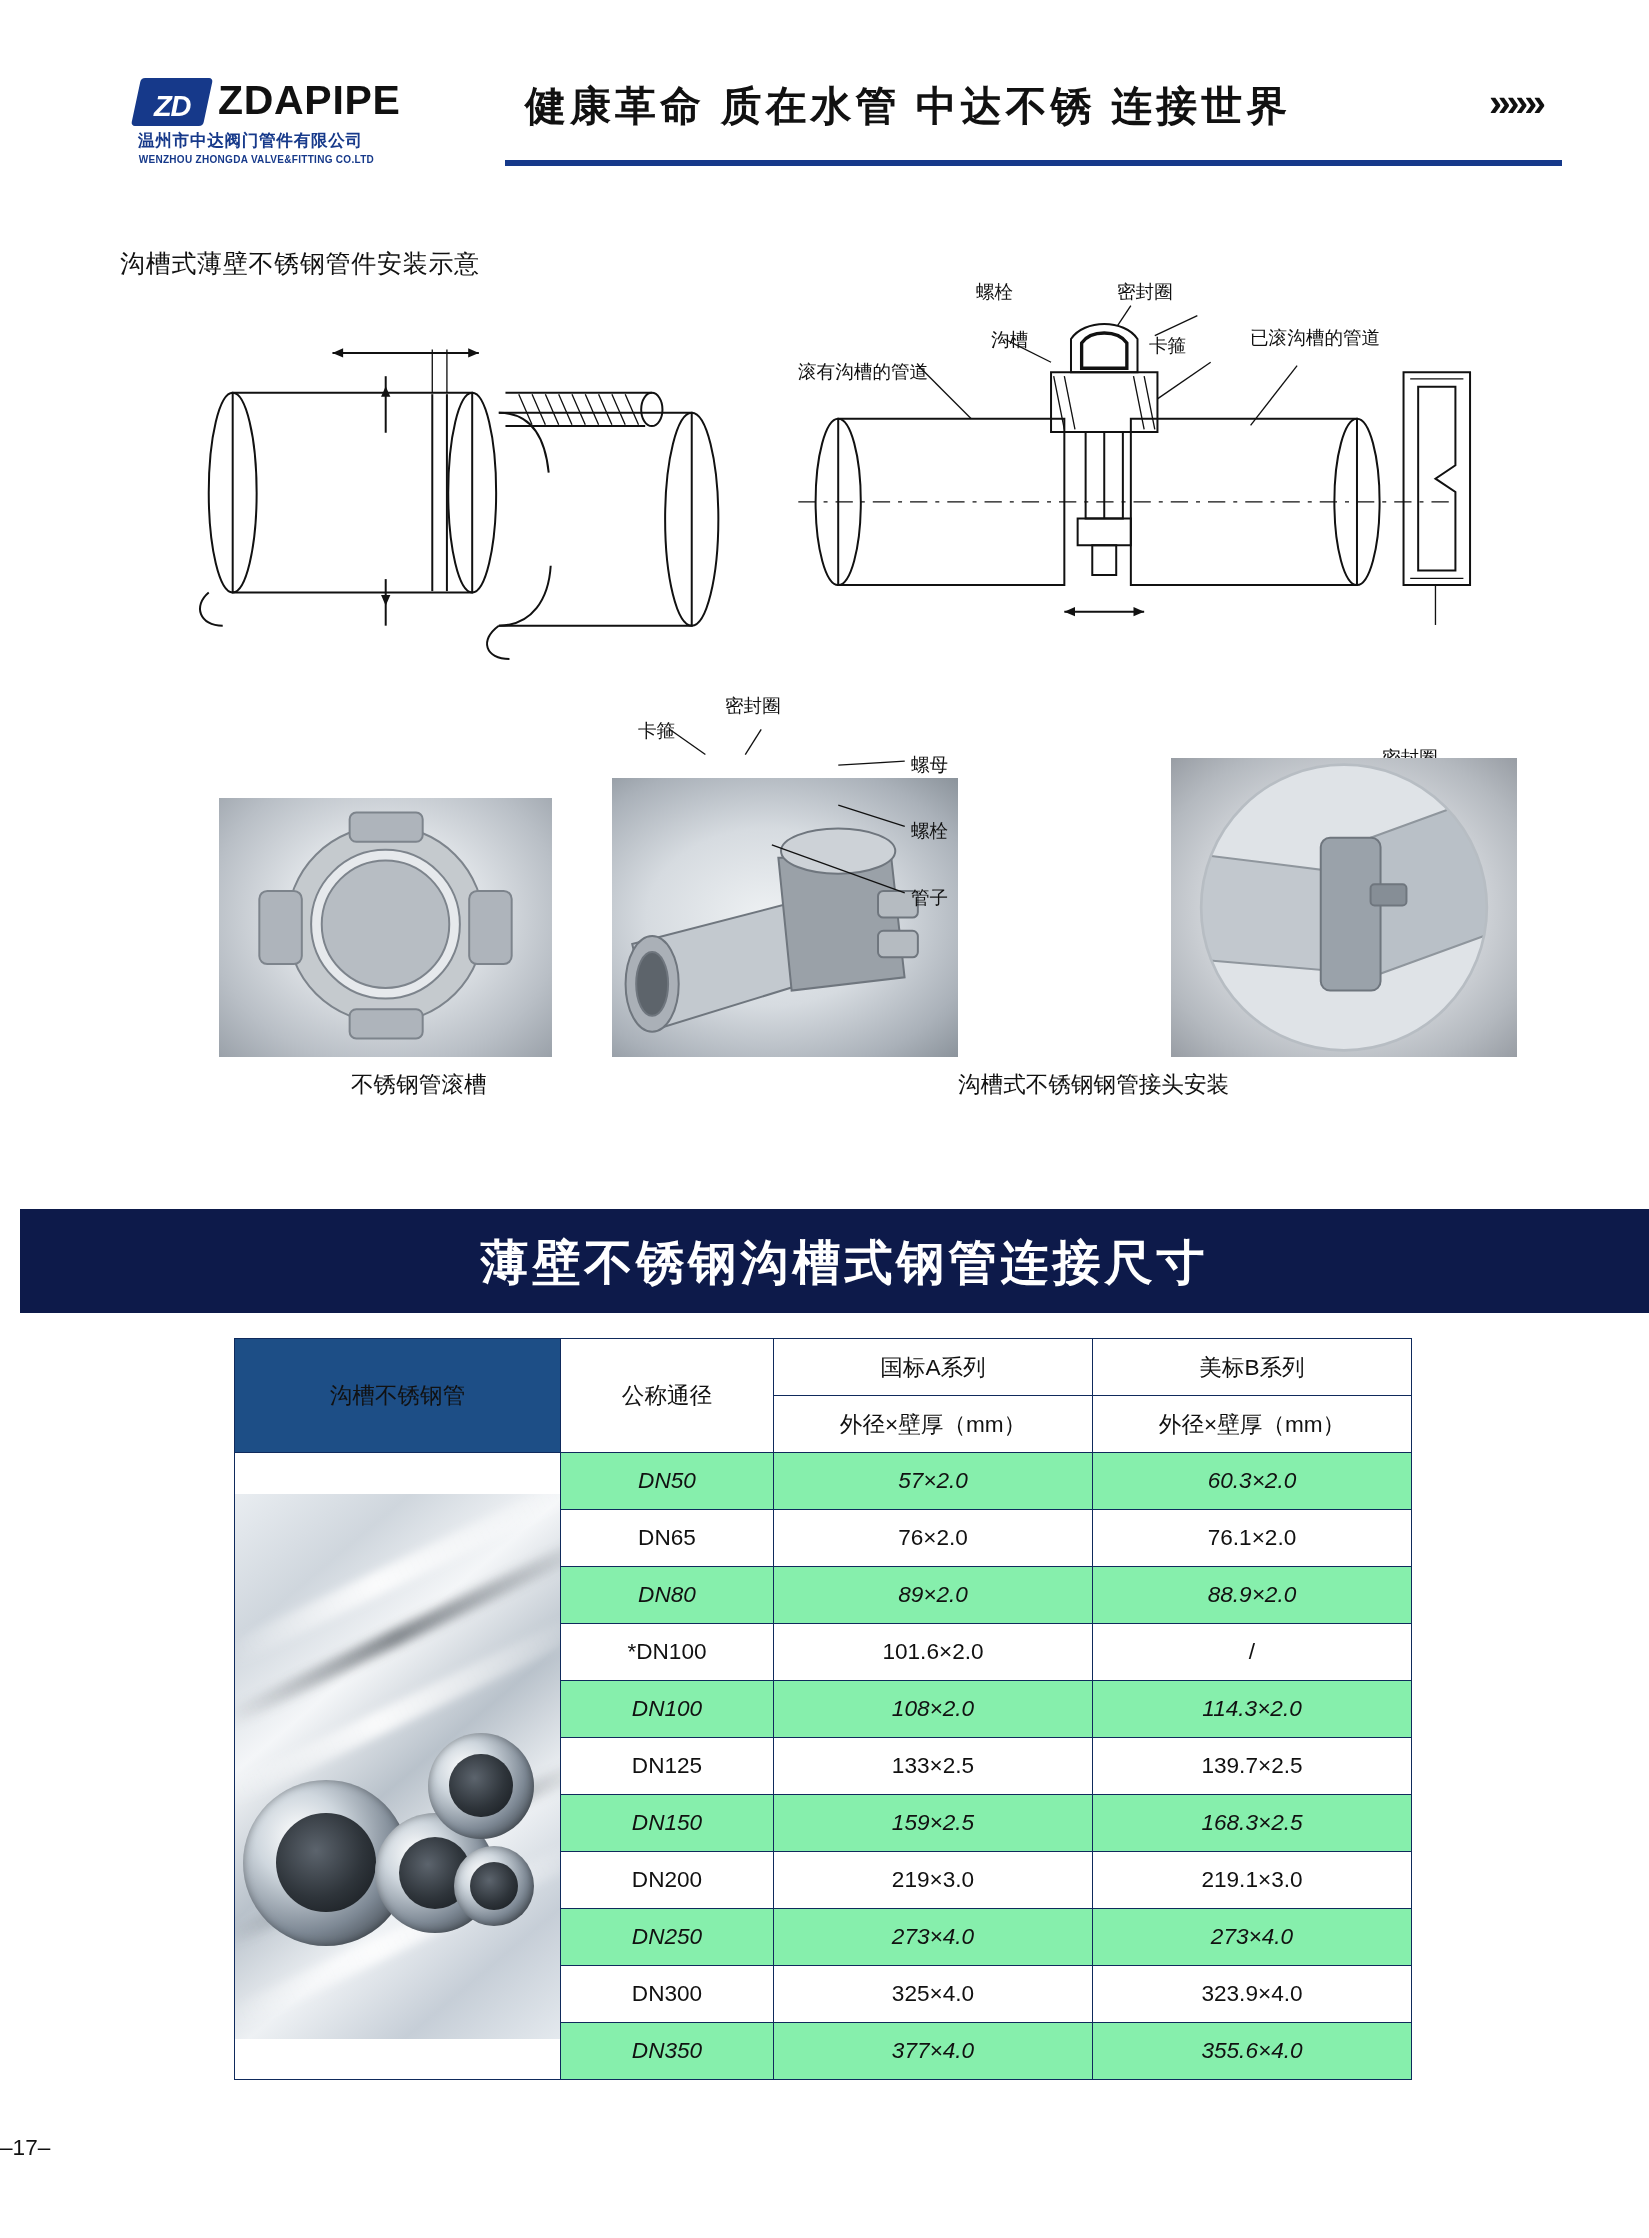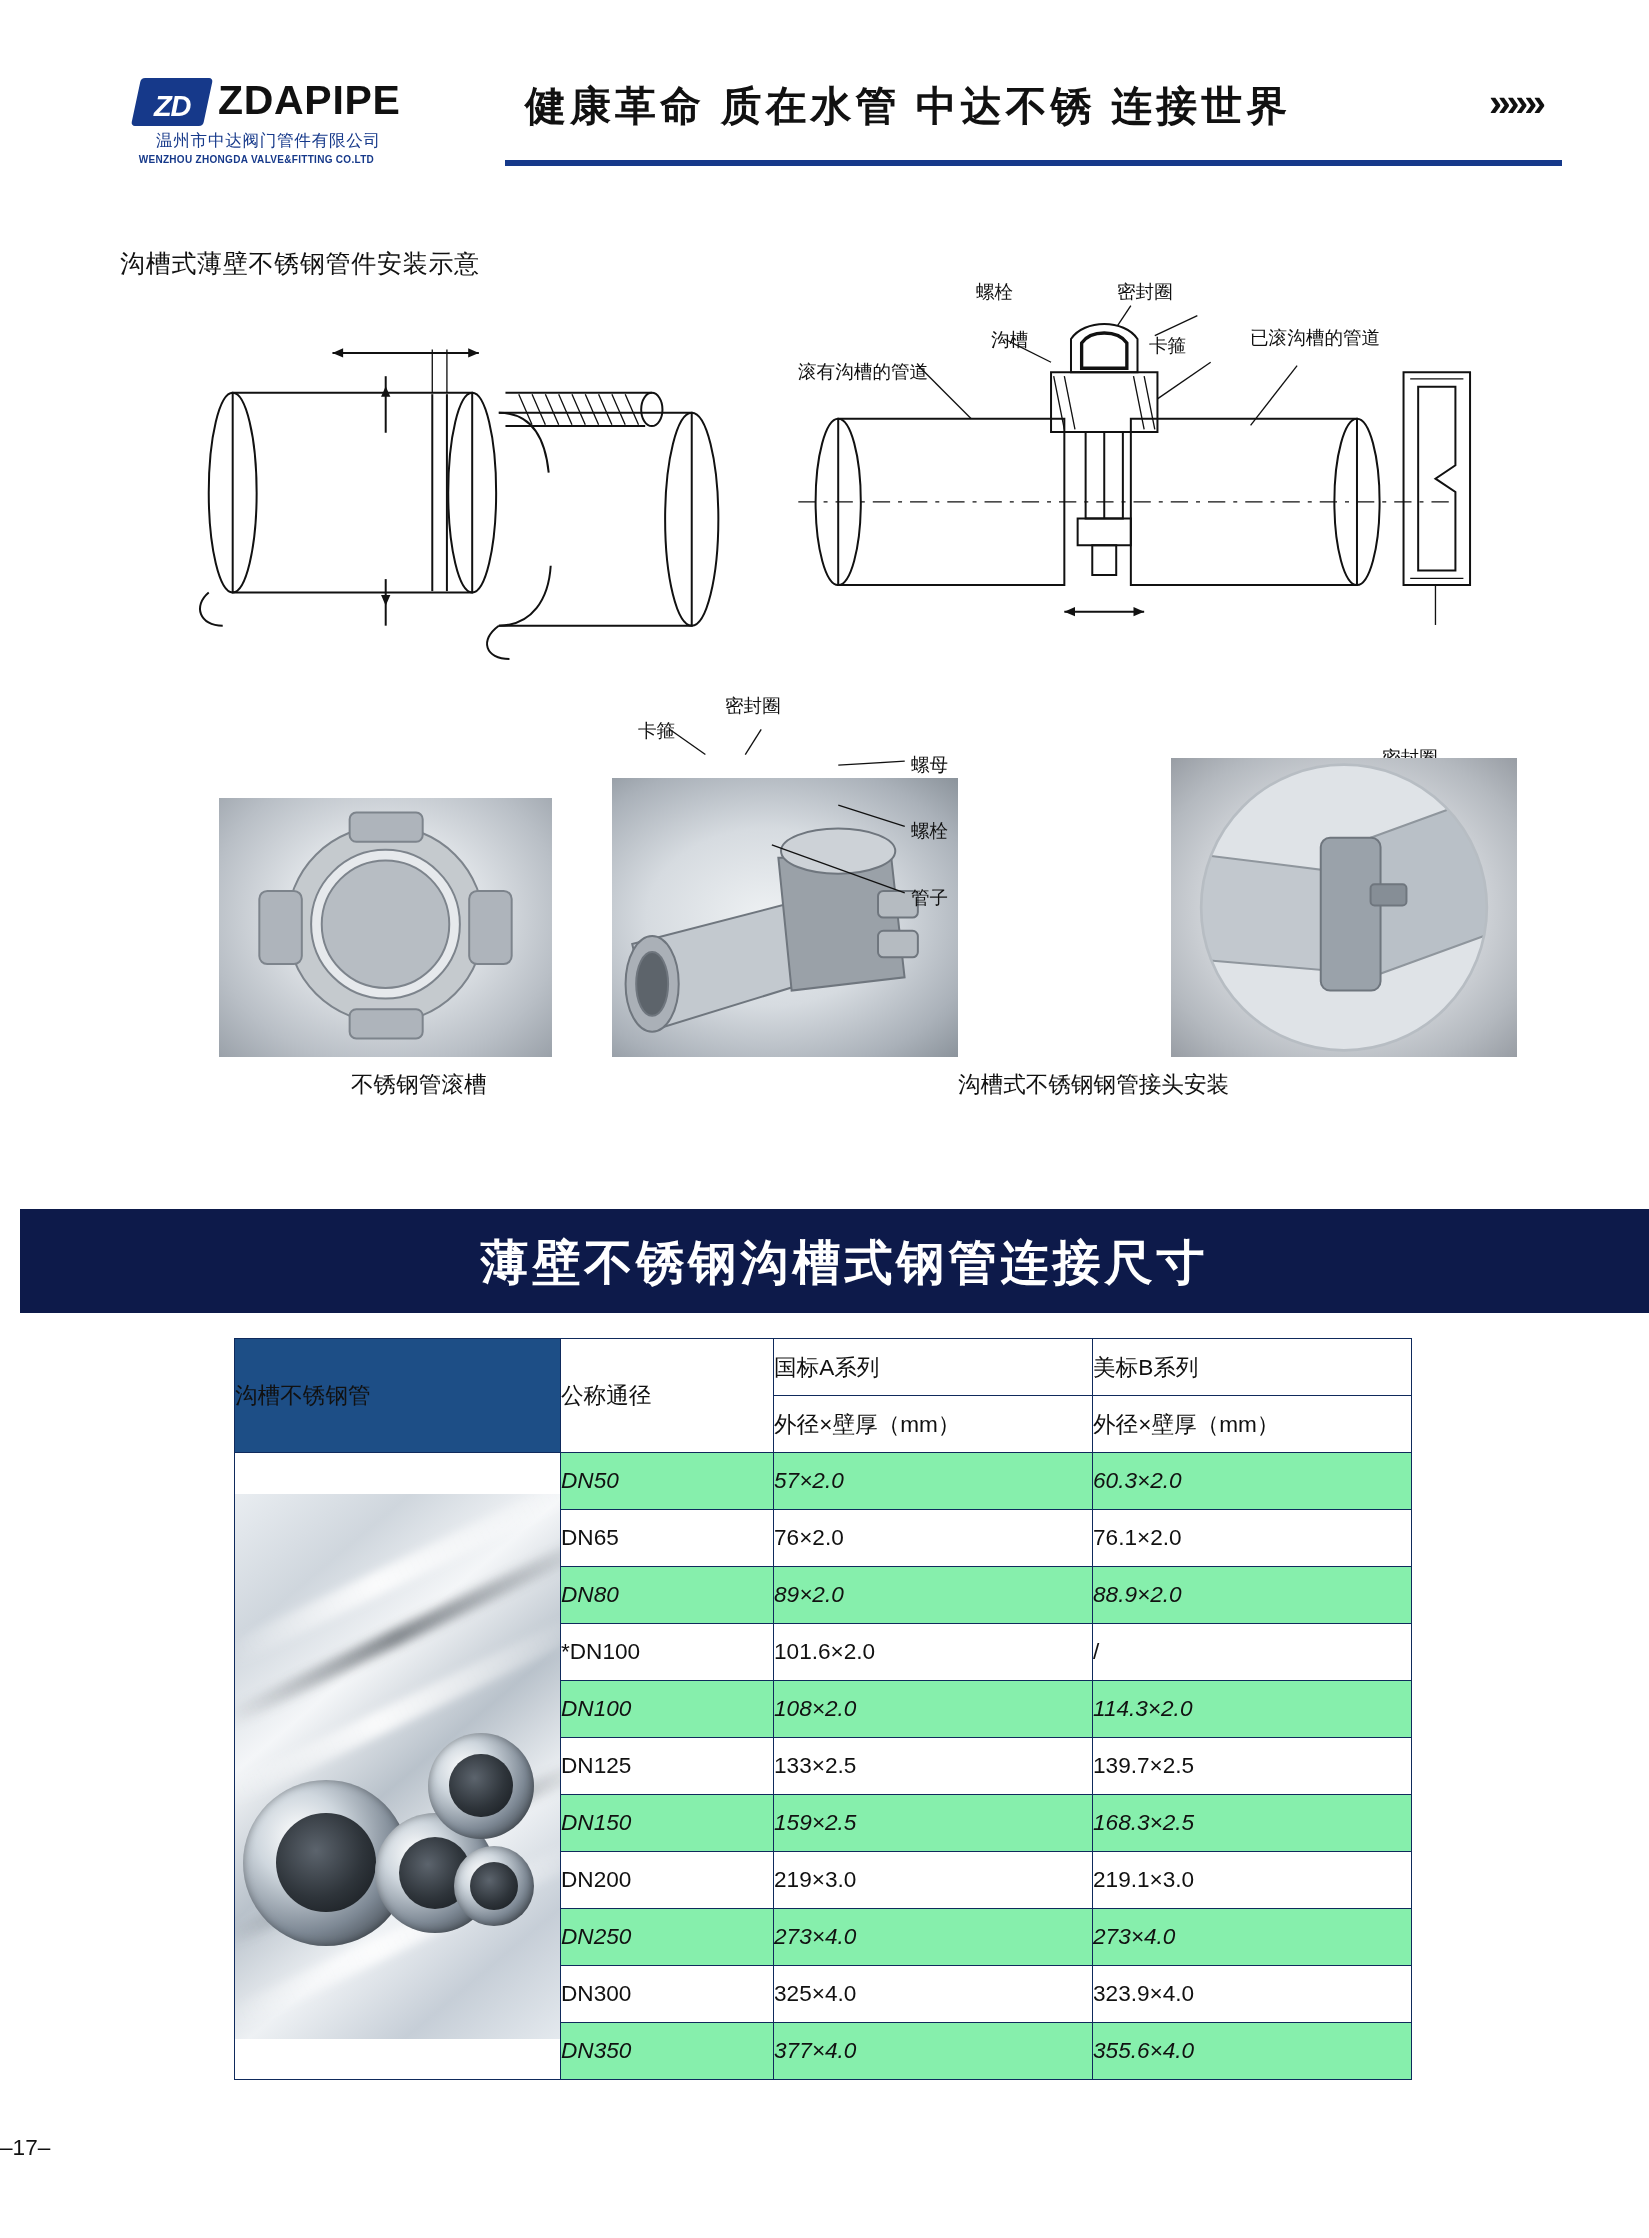--- a/index.html
+++ b/index.html
@@ -30,22 +30,22 @@
     color:#ffffff; font-size:29px; font-weight:bold; font-style:italic;
     display:flex; align-items:center; justify-content:center;
     letter-spacing:-1.3px;
   }
   .logo-word {
     position:absolute; left:82px; top:4px;
     font-size:41px; font-weight:bold; color:#111;
     letter-spacing:0.7px;
   }
   .logo-cn {
-    position:absolute; left:20px; top:57px;
-    font-size:16.6px; color:#16398a; font-weight:normal; letter-spacing:0.7px;
+    position:absolute; left:2px; top:57px;
+    font-size:16.6px; color:#16398a; font-weight:bold; letter-spacing:0.7px;
   }
   .logo-en {
     position:absolute; left:2.7px; top:81px;
     font-size:10px; color:#16398a; font-weight:bold; letter-spacing:0.3px;
   }
   .header-slogan-bar {
     position:absolute; left:505px; top:72px; width:1057px; height:88px;
     border-bottom:6px solid #16398a;
   }
   .header-slogan {
@@ -97,21 +97,21 @@
   .table-wrap {
     position:absolute; left:234px; top:1338px; width:1177px;
   }
   table.spec {
     border-collapse:collapse;
     width:1177px;
     table-layout:fixed;
   }
   table.spec td, table.spec th {
     border:1.3px solid #0f2a5c;
-    text-align:left;
+    text-align:center;
     font-size:22.6px;
     color:#111;
     font-weight:normal;
     padding:0;
     height:56px;
   }
   th.head-blue {
     background:#1d4e86;
     color:#ffffff;
     font-weight:bold;

